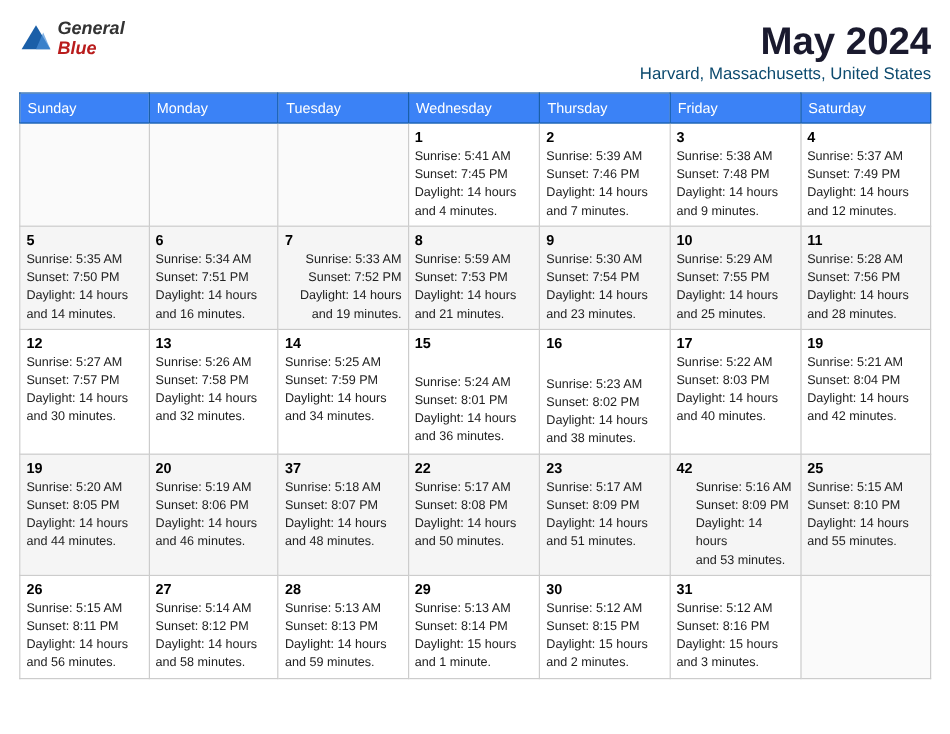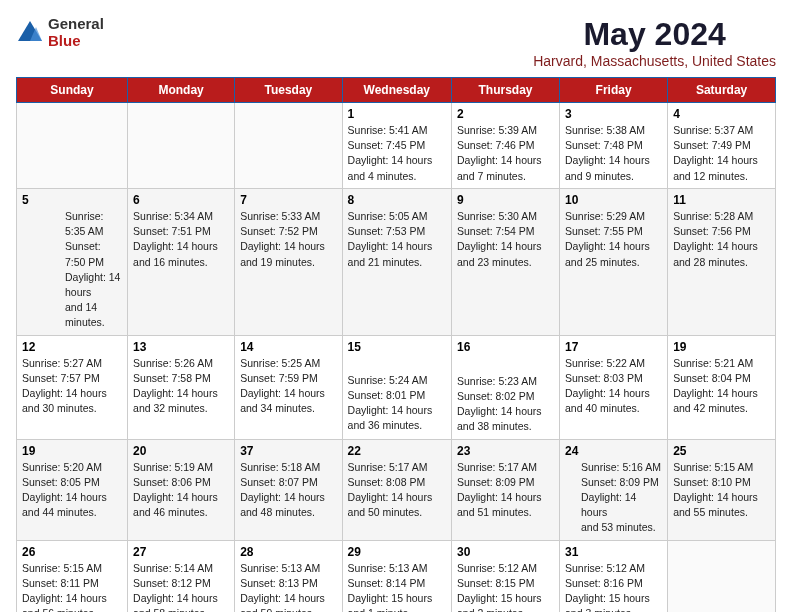--- a/index.html
+++ b/index.html
@@ -18,60 +18,61 @@
     }
     .logo {
       display: flex;
       align-items: center;
       gap: 4px;
     }
     .logo-text {
       display: flex;
       flex-direction: column;
       line-height: 1.1;
+      font-style: italic;
     }
     .logo-general {
       font-size: 15px;
       font-weight: bold;
       color: #333;
     }
     .logo-blue {
       font-size: 15px;
       font-weight: bold;
       color: #b91c1c;
     }
     .logo-icon {
       width: 28px;
       height: 28px;
     }
     .title-area {
-      text-align: center;
+      text-align: right;
       margin-left: 46px;
     }
     .cal-title {
       font-size: 32px;
       font-weight: bold;
       color: #1a1a2e;
     }
     .cal-subtitle {
       font-size: 14px;
-      color: #7f1d1d;
+      color: #0c4a6e;
     }
     table {
       width: 100%;
       border-collapse: collapse;
       font-size: 11px;
     }
     thead tr th {
-      background: #b91c1c;
+      background: #3b82f6;
       color: #fff;
-      text-align: center;
+      text-align: left;
       padding: 5px 6px;
       font-size: 12px;
-      font-weight: bold;
+      font-weight: normal;
       border: 1px solid #1a5fa8;
     }
     tbody tr td {
       border: 1px solid #ccc;
       vertical-align: top;
       padding: 4px 5px;
       width: 113px;
       min-height: 80px;
       background: #fff;
     }
@@ -155,42 +156,42 @@
           <span class="day-num">4</span>
           <div class="day-info" style="white-space: pre-line;">Sunrise: 5:37 AM
 Sunset: 7:49 PM
 Daylight: 14 hours
 and 12 minutes.</div>
         </td>
       </tr>
       <tr>
         <td>
           <span class="day-num">5</span>
-          <div class="day-info" style="white-space: pre-line; margin-left: 43px;">Sunrise: 5:35 AM
+          <div class="day-info" style="white-space: pre-line;">Sunrise: 5:35 AM
 Sunset: 7:50 PM
 Daylight: 14 hours
 and 14 minutes.</div>
         </td>
         <td>
           <span class="day-num">6</span>
           <div class="day-info" style="white-space: pre-line;">Sunrise: 5:34 AM
 Sunset: 7:51 PM
 Daylight: 14 hours
 and 16 minutes.</div>
         </td>
         <td>
           <span class="day-num">7</span>
-          <div class="day-info" style="white-space: pre-line;">Sunrise: 5:33 AM
+          <div class="day-info" style="white-space: pre-line; text-align: right;">Sunrise: 5:33 AM
 Sunset: 7:52 PM
 Daylight: 14 hours
 and 19 minutes.</div>
         </td>
         <td>
           <span class="day-num">8</span>
-          <div class="day-info" style="white-space: pre-line;">Sunrise: 5:05 AM
+          <div class="day-info" style="white-space: pre-line;">Sunrise: 5:59 AM
 Sunset: 7:53 PM
 Daylight: 14 hours
 and 21 minutes.</div>
         </td>
         <td>
           <span class="day-num">9</span>
           <div class="day-info" style="white-space: pre-line;">Sunrise: 5:30 AM
 Sunset: 7:54 PM
 Daylight: 14 hours
 and 23 minutes.</div>
@@ -291,21 +292,21 @@
 and 50 minutes.</div>
         </td>
         <td>
           <span class="day-num">23</span>
           <div class="day-info" style="white-space: pre-line;">Sunrise: 5:17 AM
 Sunset: 8:09 PM
 Daylight: 14 hours
 and 51 minutes.</div>
         </td>
         <td>
-          <span class="day-num">24</span>
+          <span class="day-num">42</span>
           <div class="day-info" style="white-space: pre-line; margin-left: 16px;">Sunrise: 5:16 AM
 Sunset: 8:09 PM
 Daylight: 14 hours
 and 53 minutes.</div>
         </td>
         <td>
           <span class="day-num">25</span>
           <div class="day-info" style="white-space: pre-line;">Sunrise: 5:15 AM
 Sunset: 8:10 PM
 Daylight: 14 hours

